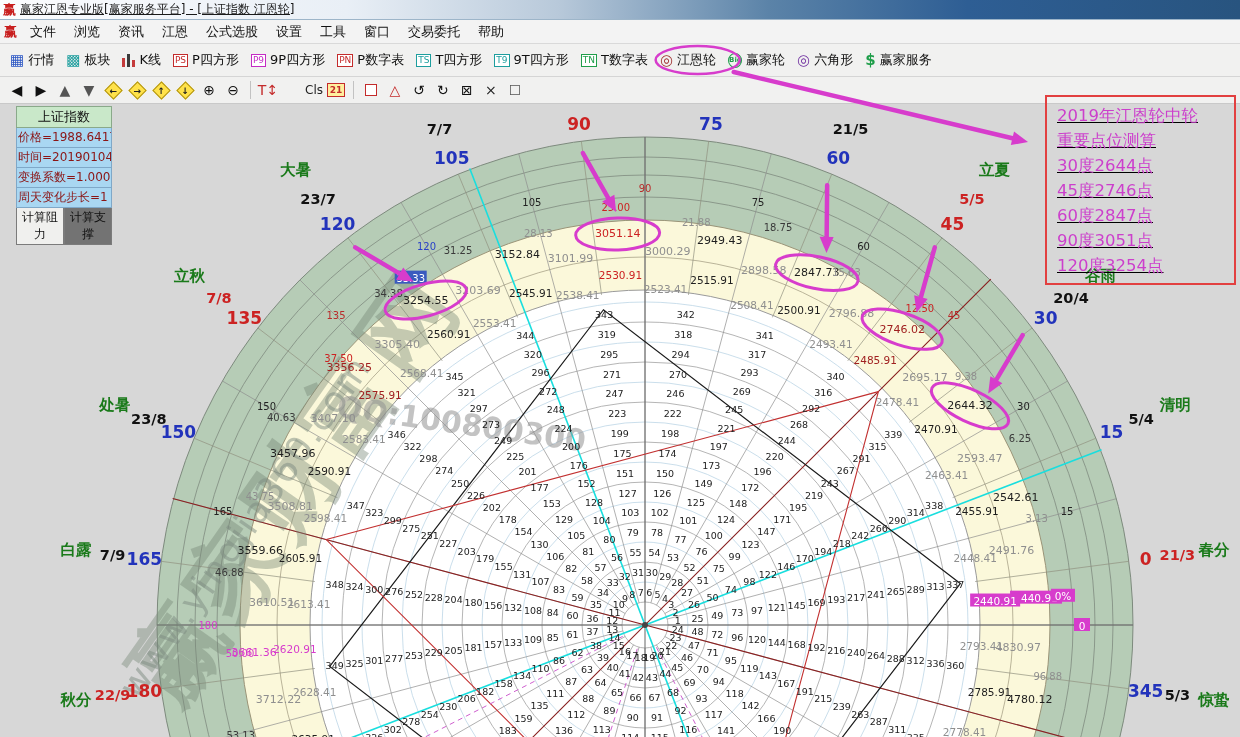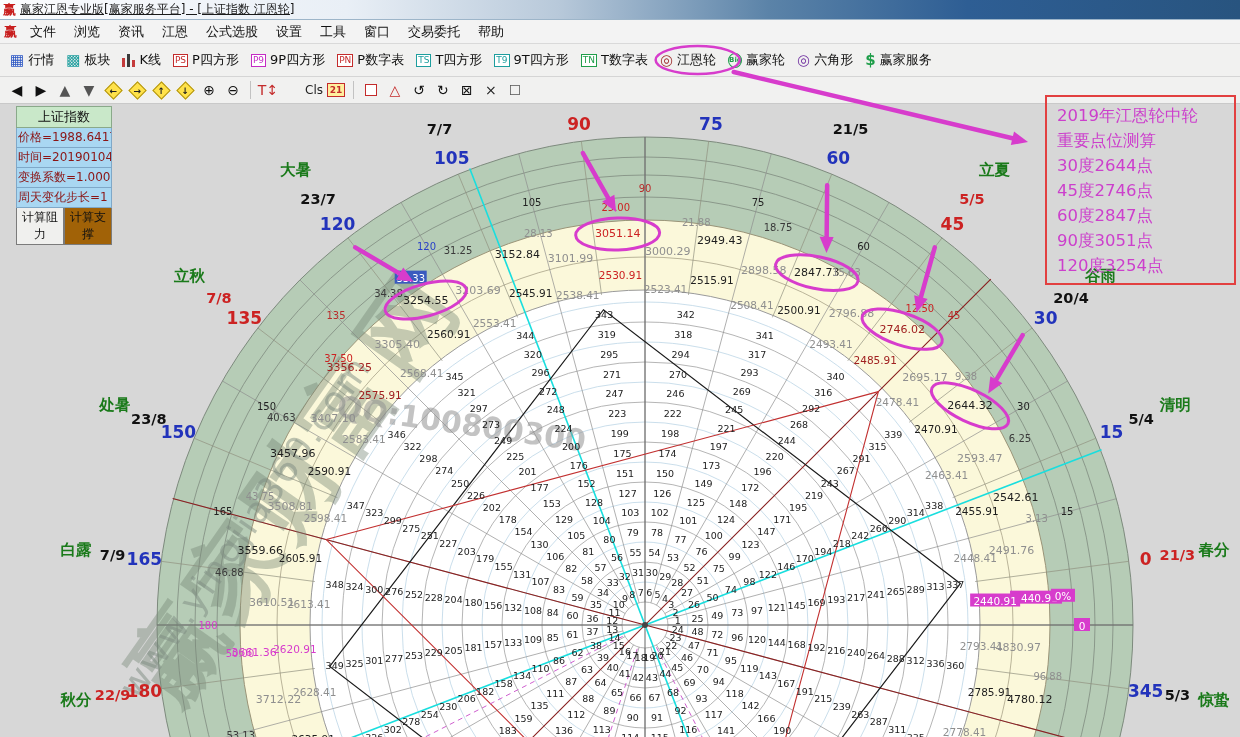--- a/index.html
+++ b/index.html
@@ -49,25 +49,25 @@
   .chart-area { position:absolute; left:0; top:104px; width:1240px; height:633px; background:#d7d7d7; }
   .chart-area svg text { font-family:"DejaVu Sans","Liberation Sans",sans-serif; }
 
   
   .info-panel { position:absolute; left:16px; top:2px; width:96px; z-index:30; font-size:12px; }
   .info-title { background:#c9e8c9; border:1px solid #8aa98a; text-align:center; color:#111; padding:1px 0; font-size:13px; }
   .info-row { background:#a9d7f2; border:1px solid #7fa8c8; border-top:none; color:#8b1515; padding:1px 1px; white-space:nowrap; overflow:hidden; }
   .info-btns { display:flex; }
   .info-btn { flex:1; text-align:center; font-size:12px; color:#111; border:1px solid #7b7b7b; border-top:none; padding:1px 0; cursor:default; }
   .info-btn.b1 { background:#f0f0ee; }
-  .info-btn.b2 { background:#a16207; }
+  .info-btn.b2 { background:#737373; }
 
   
   .anno-box { position:absolute; left:1045px; top:95px; width:191px; height:190px; border:2px solid #e24040;
-    z-index:40; padding:6px 10px; }
+    z-index:40; padding:6px 10px;text-decoration:underline; }
   .anno-line { font-size:16.5px; color:#cc3fcc; line-height:25px; white-space:nowrap; }
 
   
   #anno-svg { position:absolute; left:0; top:0; width:1240px; height:737px; z-index:60; pointer-events:none; }
 </style>
 </head>
 <body>
 
 <div class="titlebar">
   <span class="app-logo">赢</span>

